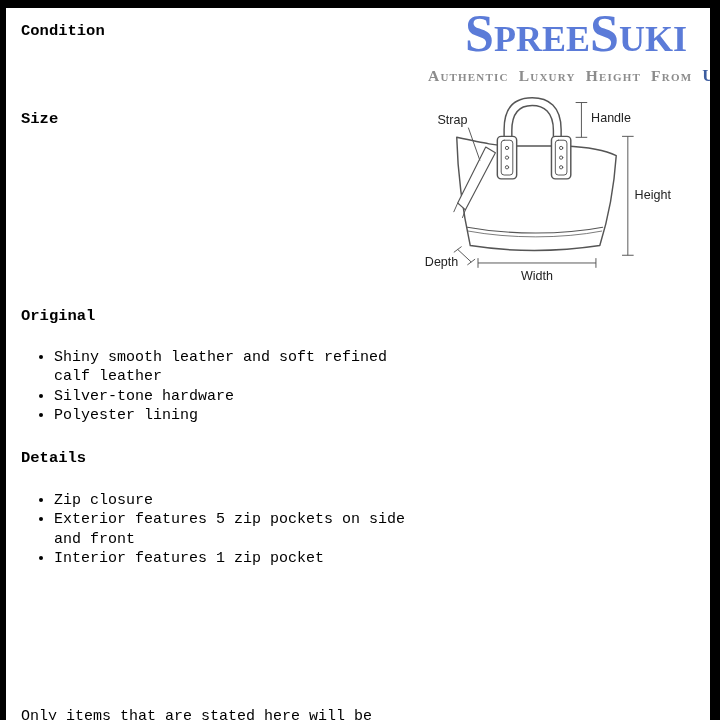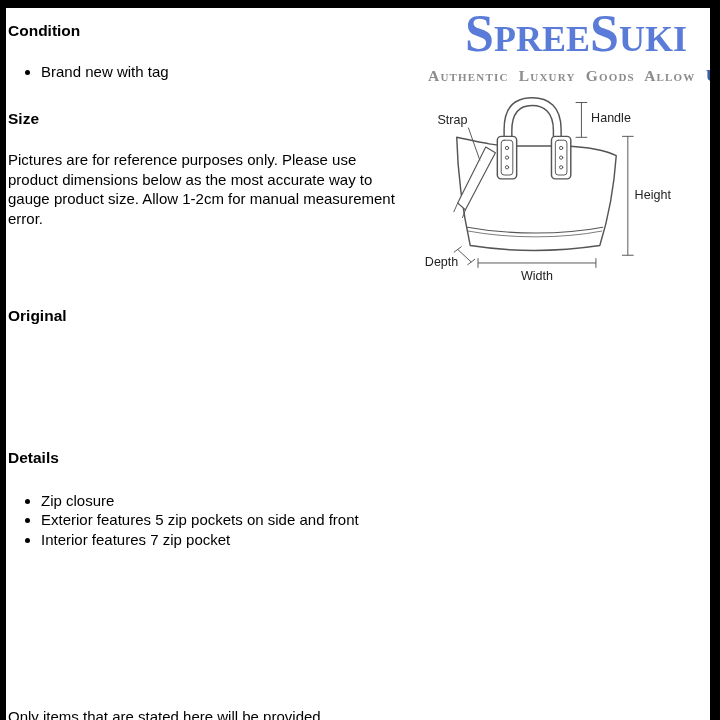--- a/index.html
+++ b/index.html
@@ -3,21 +3,21 @@
 <meta charset="utf-8">
 <style>
   * { margin:0; padding:0; box-sizing:border-box; }
   html,body { width:720px; height:720px; }
   body { font-family:"Liberation Sans", sans-serif; background:#000; }
   .frame { position:relative; width:720px; height:720px; background:#000; overflow:hidden; }
   .page { position:absolute; left:6px; top:8px; width:704px; height:712px;
           background:#ffffff; overflow:hidden; }
 
   
-  .left-col { position:absolute; left:2px; top:0; width:400px; height:712px; color:#000; }
+  .left-col { position:absolute; left:15px; top:0; width:400px; height:712px; color:#000;font-family:Liberation Mono, monospace; }
   .sec-heading { position:absolute; font-size:15.5px; font-weight:bold; color:#000; }
   .para { position:absolute; font-size:15px; line-height:19.5px; width:393px; color:#000; }
   ul.blist { position:absolute; list-style:disc; padding-left:33px; width:385px; }
   ul.blist li { font-size:15px; line-height:19.4px; color:#000; }
   .footer-note { position:absolute; font-size:15px; line-height:19.5px; color:#000; }
 
   
   .right-col { position:absolute; left:414px; top:0; width:290px; height:300px; overflow:hidden;text-align:center; }
   .brand { position:absolute; left:6px; top:-4px; width:300px; white-space:nowrap;
            font-family:"Liberation Serif", serif; font-weight:bold;
@@ -31,46 +31,47 @@
 </style>
 </head>
 <body>
 
 <div class="frame">
   <div class="page">
 
     <div class="left-col">
 
       <div class="sec-heading" style="top:14px;">Condition</div>
-      <ul class="blist" style="top:54px;">
-        <li>Brand new with tag</li>
-      </ul>
 
       <div class="sec-heading" style="top:102px;text-align:right;">Size</div>
-      <div class="para" style="top:142px;">Pictures are for reference purposes only. Please use product dimensions below as the most accurate way to gauge product size. Allow 1-2cm for manual measurement error.</div>
 
       <div class="sec-heading" style="top:299px;">Original</div>
+      <ul class="blist" style="top:340px;">
+        <li>Shiny smooth leather and soft refined calf leather</li>
+        <li>Silver-tone hardware</li>
+        <li>Polyester lining</li>
+      </ul>
 
       <div class="sec-heading" style="top:441px;">Details</div>
       <ul class="blist" style="top:483px;">
         <li>Zip closure</li>
         <li>Exterior features 5 zip pockets on side and front</li>
-        <li>Interior features 7 zip pocket</li>
+        <li>Interior features 1 zip pocket</li>
       </ul>
 
 
       <div class="footer-note" style="top:699px;">Only items that are stated here will be provided.</div>
     </div>
 
     <div class="right-col">
 
       <div class="brand" style="color:#5b7bd8;">SpreeSuki</div>
 
       <div class="tagline" style="color:#8c8c8c;">
-        <span>Authentic Luxury Goods Allow</span>
+        <span>Authentic Luxury Height From</span>
         <span class="usa" style="color:#3d5d9f;">USA</span>
       </div>
 
       <svg class="diagram" viewBox="0 0 300 205">
         <g fill="none" stroke="#555" stroke-width="1.5" stroke-linejoin="round" stroke-linecap="round">
 
           <path d="M87,57 L87,40 C87,16 99,7 116,7 C133,7 146,16 146,40 L146,57" fill="#fff"></path>
           <path d="M95,57 L95,41 C95,22 104,15 116,15 C128,15 138,22 138,41 L138,57" fill="#fff"></path>
 
           <path d="M38,48 C66,54 80,57 95,57 L150,57 C172,58 191,61 203,67

